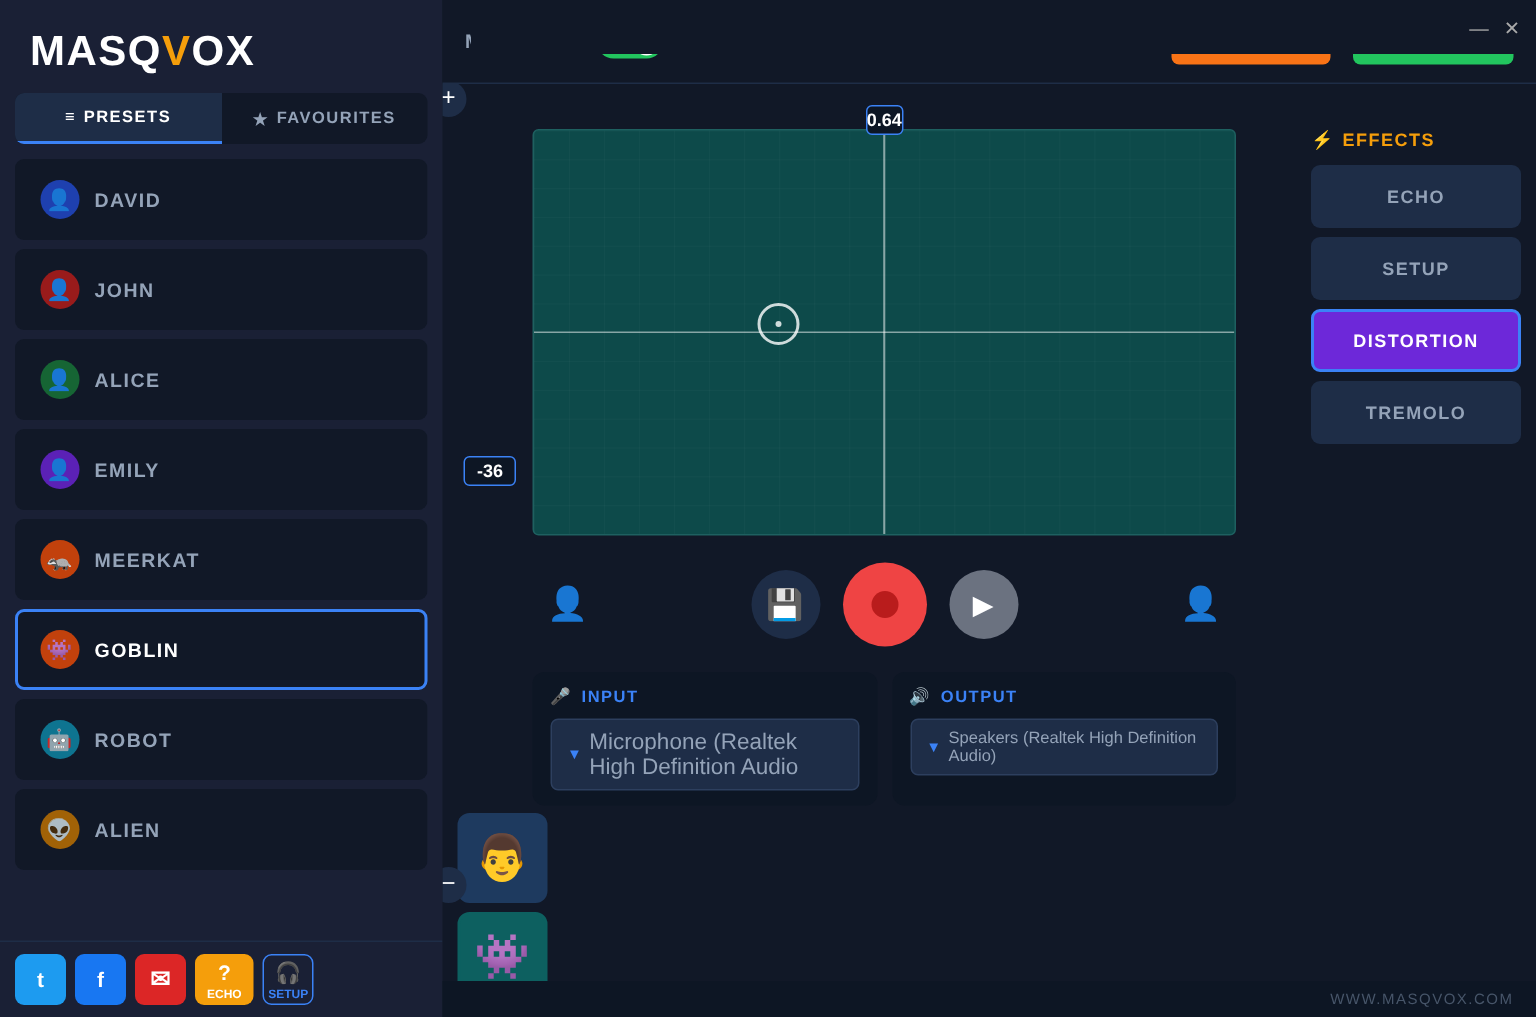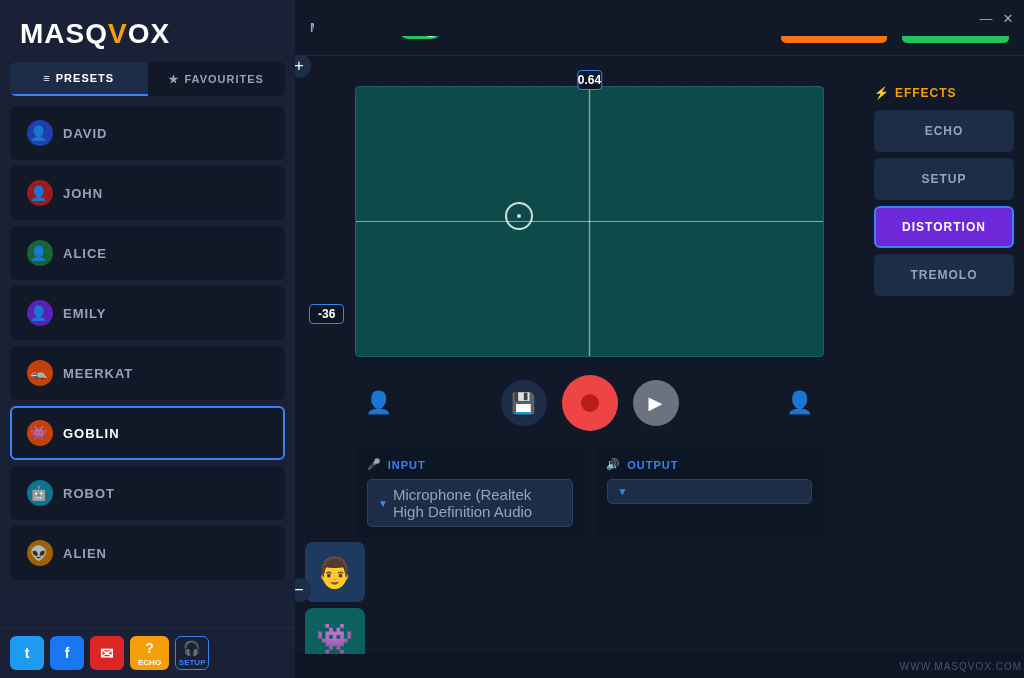--- a/index.html
+++ b/index.html
@@ -365,21 +365,21 @@
     
     .status-bar {
       position: absolute;
       bottom: 0; left: 295px;
       right: 0;
       height: 24px;
       background: #0d1624;
       display: flex;
       align-items: center;
       justify-content: flex-end;
-      padding-right: 2px;
+      padding-right: 15px;
       font-size: 10px;
       color: #475569;
       letter-spacing: 1px;
     }
 
     .sidebar-bottom {
       padding: 8px 10px;
       display: flex;
       gap: 6px;
       align-items: center;
@@ -567,20 +567,21 @@
               <span style="font-size:15px;">Microphone (Realtek High Definition Audio</span>
             </div>
           </div>
           <div class="io-box">
             <div class="io-label">
               <span>🔊</span>
               <span>OUTPUT</span>
             </div>
             <div class="io-select">
               <span class="io-select-arrow">▼</span>
+              <span style="font-size:11px;">Speakers (Realtek High Definition Audio)</span>
             </div>
           </div>
         </div>
       </div>
 
       <div style="display:flex;flex-direction:column;gap:6px;width:64px;flex-shrink:0;">
         <div style="width:60px;height:60px;border-radius:8px;background:#1e3a5f;display:flex;align-items:center;justify-content:center;font-size:30px;">
           👨
         </div>
         <div style="width:60px;height:60px;border-radius:8px;background:#0d6060;border:2px solid #0d6060;display:flex;align-items:center;justify-content:center;font-size:30px;">

